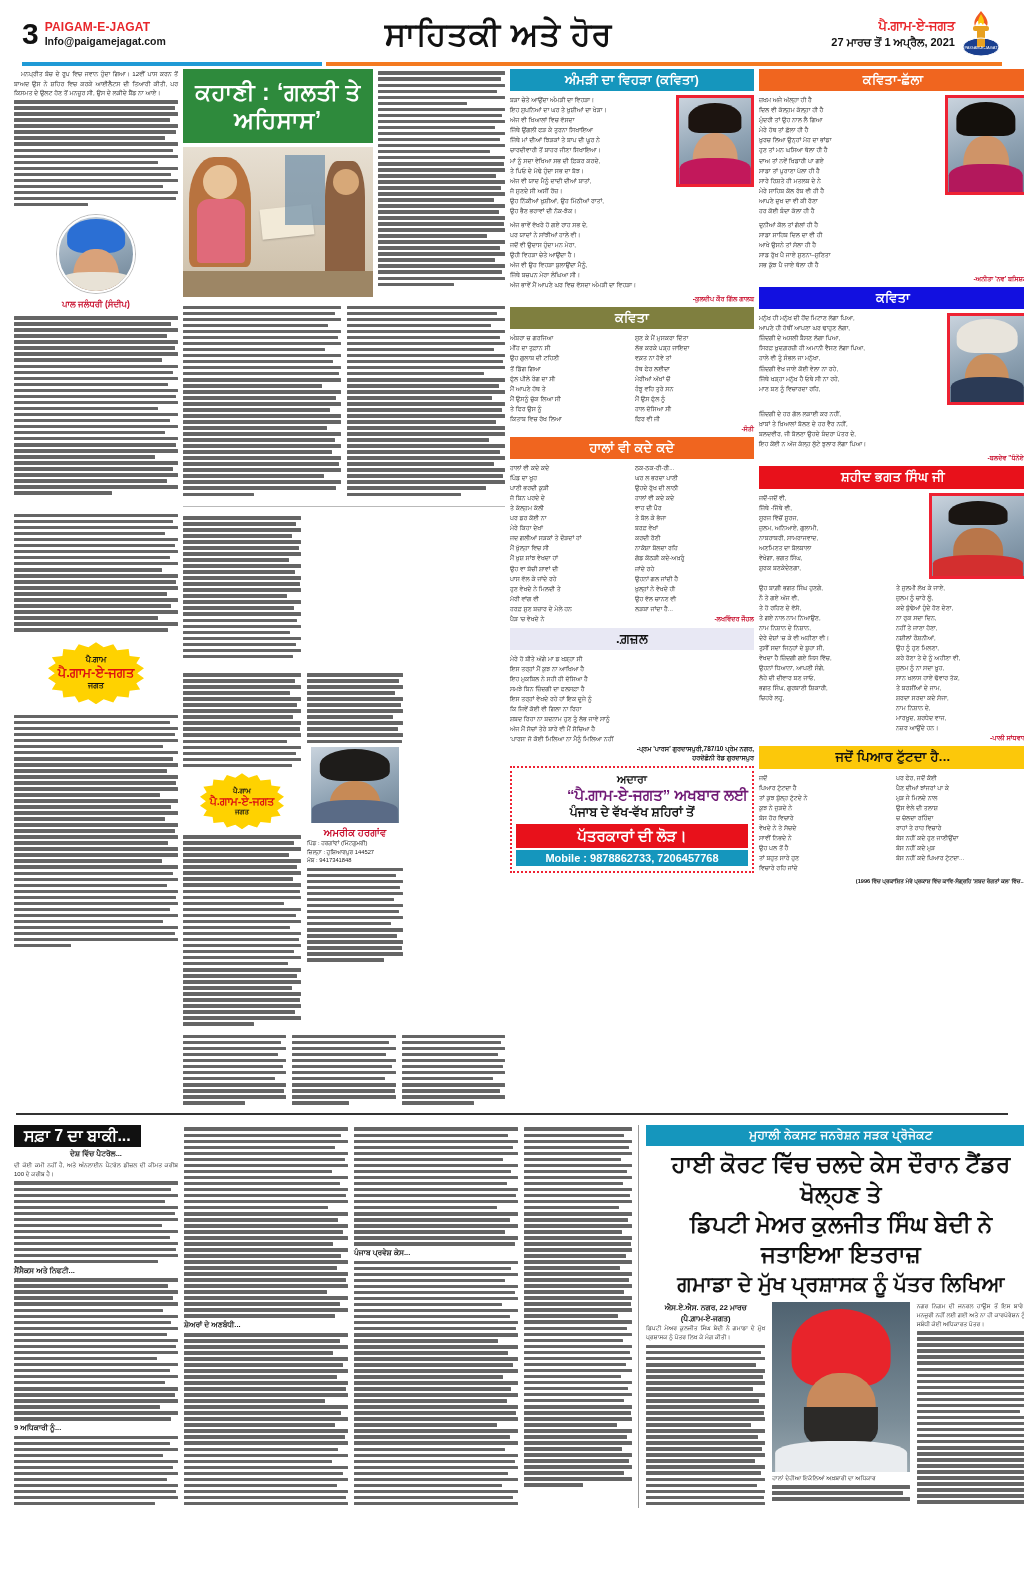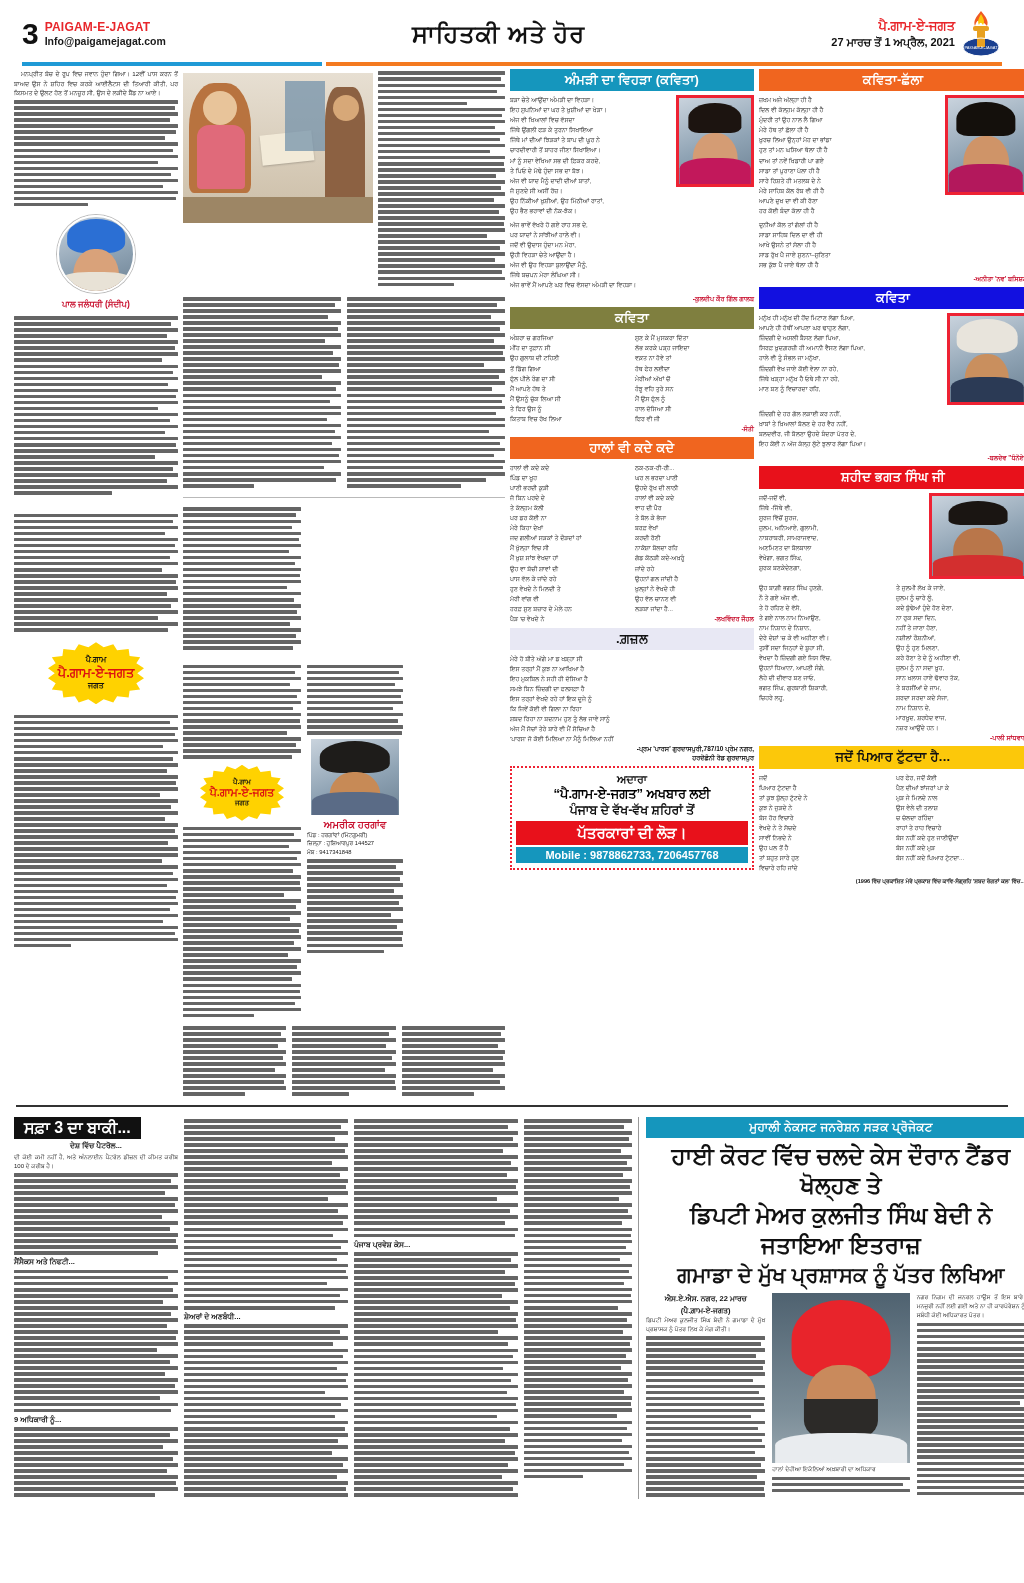--- a/index.html
+++ b/index.html
@@ -27,21 +27,21 @@
   }
   .mh-left { display: flex; align-items: center; gap: 6px; }
   .mh-pageno {
     font-size: 30px; font-weight: bold; color: #111; line-height: 1;
     font-family: "Liberation Sans", sans-serif;
   }
   .mh-brandblock { line-height: 1.15; }
   .mh-brand { font-size: 12px; font-weight: bold; color: #e8262b; letter-spacing: .2px; }
   .mh-mail { font-size: 10.5px; font-weight: bold; color: #1a1a1a; }
   .mh-title {
-    font-size: 24px; font-weight: bold; color: #111;
+    font-size: 32px; font-weight: bold; color: #111;
     letter-spacing: 1px; white-space: nowrap;
   }
   .mh-right { display: flex; align-items: center; gap: 5px; }
   .mh-rtext { text-align: right; line-height: 1.3; }
   .mh-logoname { font-size: 13px; font-weight: bold; color: #e8262b; }
   .mh-date { font-size: 11px; font-weight: bold; color: #111; }
   .torch { width: 42px; height: 46px; position: relative; }
 
   
   .rule-wrap { display: flex; gap: 4px; padding: 0 14px 3px 14px; }
@@ -143,21 +143,21 @@
 
   
   .poem2 { display: grid; grid-template-columns: 1fr 1fr; gap: 6px; }
   .poem-line { font-size: 6.2px; color: #1b1b1b; line-height: 1.62; }
 
   
   .ad {
     border: 2px dotted #e23; padding: 5px 4px; text-align: center; background: #fff;
   }
   .ad .a1 { font-size: 11px; font-weight: bold; color: #111; }
-  .ad .a2 { font-size: 13px; font-weight: bold; color: #000000; line-height: 1.25; }
+  .ad .a2 { font-size: 15px; font-weight: bold; color: #701a75; line-height: 1.25; text-align: right; }
   .ad .a3 { font-size: 12.5px; font-weight: bold; color: #111; line-height: 1.25; }
   .ad .a4 {
     background: #e8111b; color: #fff; font-weight: bold; font-size: 15px;
     padding: 3px; margin-top: 3px;
   }
   .ad .a5 {
     background: #1596bd; color: #fff; font-weight: bold; font-size: 11px;
     padding: 2px; margin-top: 2px;
   }
 
@@ -374,20 +374,21 @@
           <div class="ln" style="width:100%"></div>
         <div class="ln" style="width:35%"></div>
       </div>
 
     </div>
 
     <div class="col">
 
       <div style="display:grid;grid-template-columns:190px 1fr;gap:5px;">
         <div>
+          <div class="greenbox">ਕਹਾਣੀ : ‘ਗਲਤੀ ਤੇ ਅਹਿਸਾਸ’</div>
 
           <div style="margin-top:4px;height:150px;background:linear-gradient(180deg,#e7dfd2,#cbbda6);position:relative;overflow:hidden;">
             <div style="position:absolute;left:6px;top:10px;width:62px;height:110px;background:#b8733f;border-radius:40% 40% 8% 8%;"></div>
             <div style="position:absolute;left:20px;top:18px;width:34px;height:34px;background:#e8c49a;border-radius:50%;"></div>
             <div style="position:absolute;left:14px;top:52px;width:48px;height:64px;background:#e06a7a;border-radius:12px 12px 4px 4px;"></div>
             <div style="position:absolute;left:78px;top:60px;width:52px;height:30px;background:#f2ead8;transform:rotate(-6deg);box-shadow:0 1px 2px #0003;"></div>
             <div style="position:absolute;right:8px;top:14px;width:40px;height:120px;background:#8c6142;border-radius:30% 30% 6% 6%;"></div>
             <div style="position:absolute;right:14px;top:22px;width:26px;height:26px;background:#d7a878;border-radius:50%;"></div>
             <div style="position:absolute;right:48px;top:8px;width:40px;height:70px;background:#6c8da8;opacity:.7;"></div>
             <div style="position:absolute;left:0;bottom:0;width:100%;height:26px;background:#9d8665;"></div>
@@ -964,21 +965,21 @@
 
   </div>
 
   <div class="hr-dark" style="margin:6px 8px 0 8px;"></div>
 
   <div class="lower">
 
     <div class="lower-grid">
 
       <div>
-        <div class="blackbar">ਸਫ਼ਾ 3 ਦਾ ਬਾਕੀ...</div>
+        <div class="blackbar">ਸਫ਼ਾ 7 ਦਾ ਬਾਕੀ...</div>
         <div class="subhead" style="text-align:center;">ਦੇਸ਼ ਵਿੱਚ ਪੈਟਰੋਲ...</div>
         <div class="caption">ਦੀ ਕੋਈ ਕਮੀ ਨਹੀਂ ਹੈ, ਅਤੇ ਅੰਨਲਾਈਨ ਪੈਟਰੋਲ ਡੀਜ਼ਲ ਦੀ ਕੀਮਤ ਕਰੀਬ 100 ਦੇ ਕਰੀਬ ਹੈ।</div>
         <div class="pcol">
           <div class="ln" style="width:100%"></div>
             <div class="ln" style="width:96%"></div>
           <div class="ln" style="width:100%"></div>
             <div class="ln" style="width:92%"></div>
           <div class="ln" style="width:100%"></div>
             <div class="ln" style="width:98%"></div>
           <div class="ln" style="width:100%"></div>

